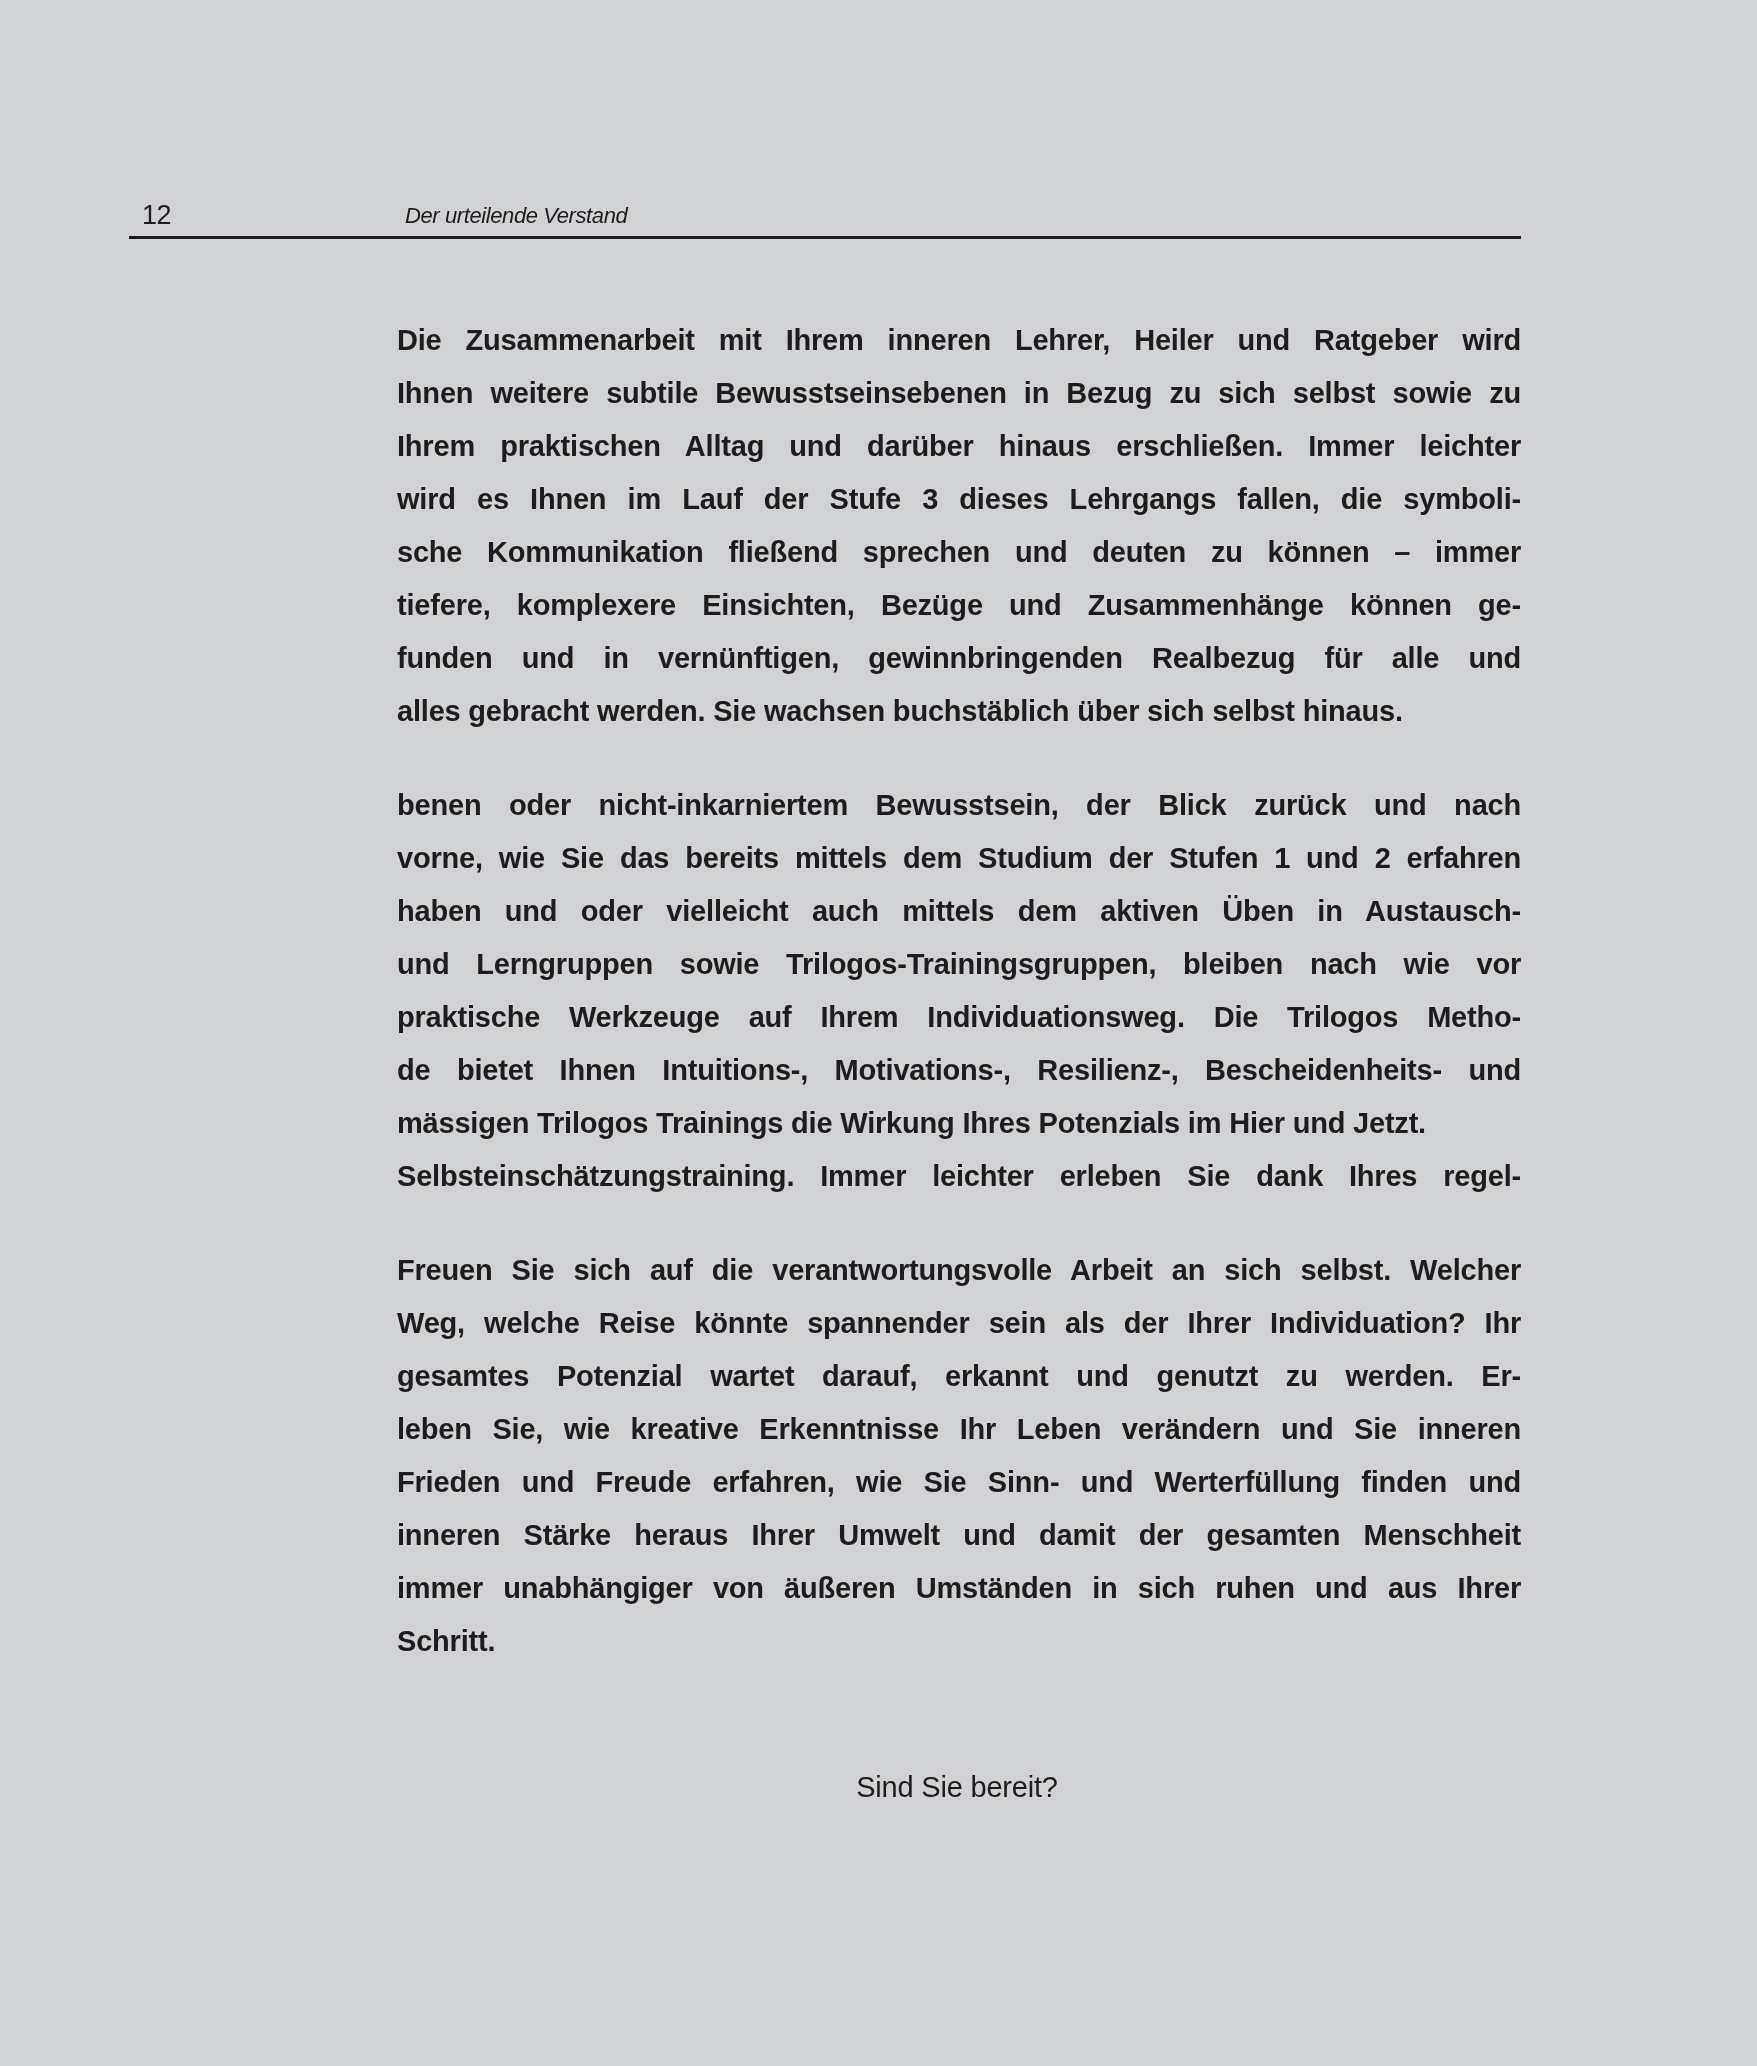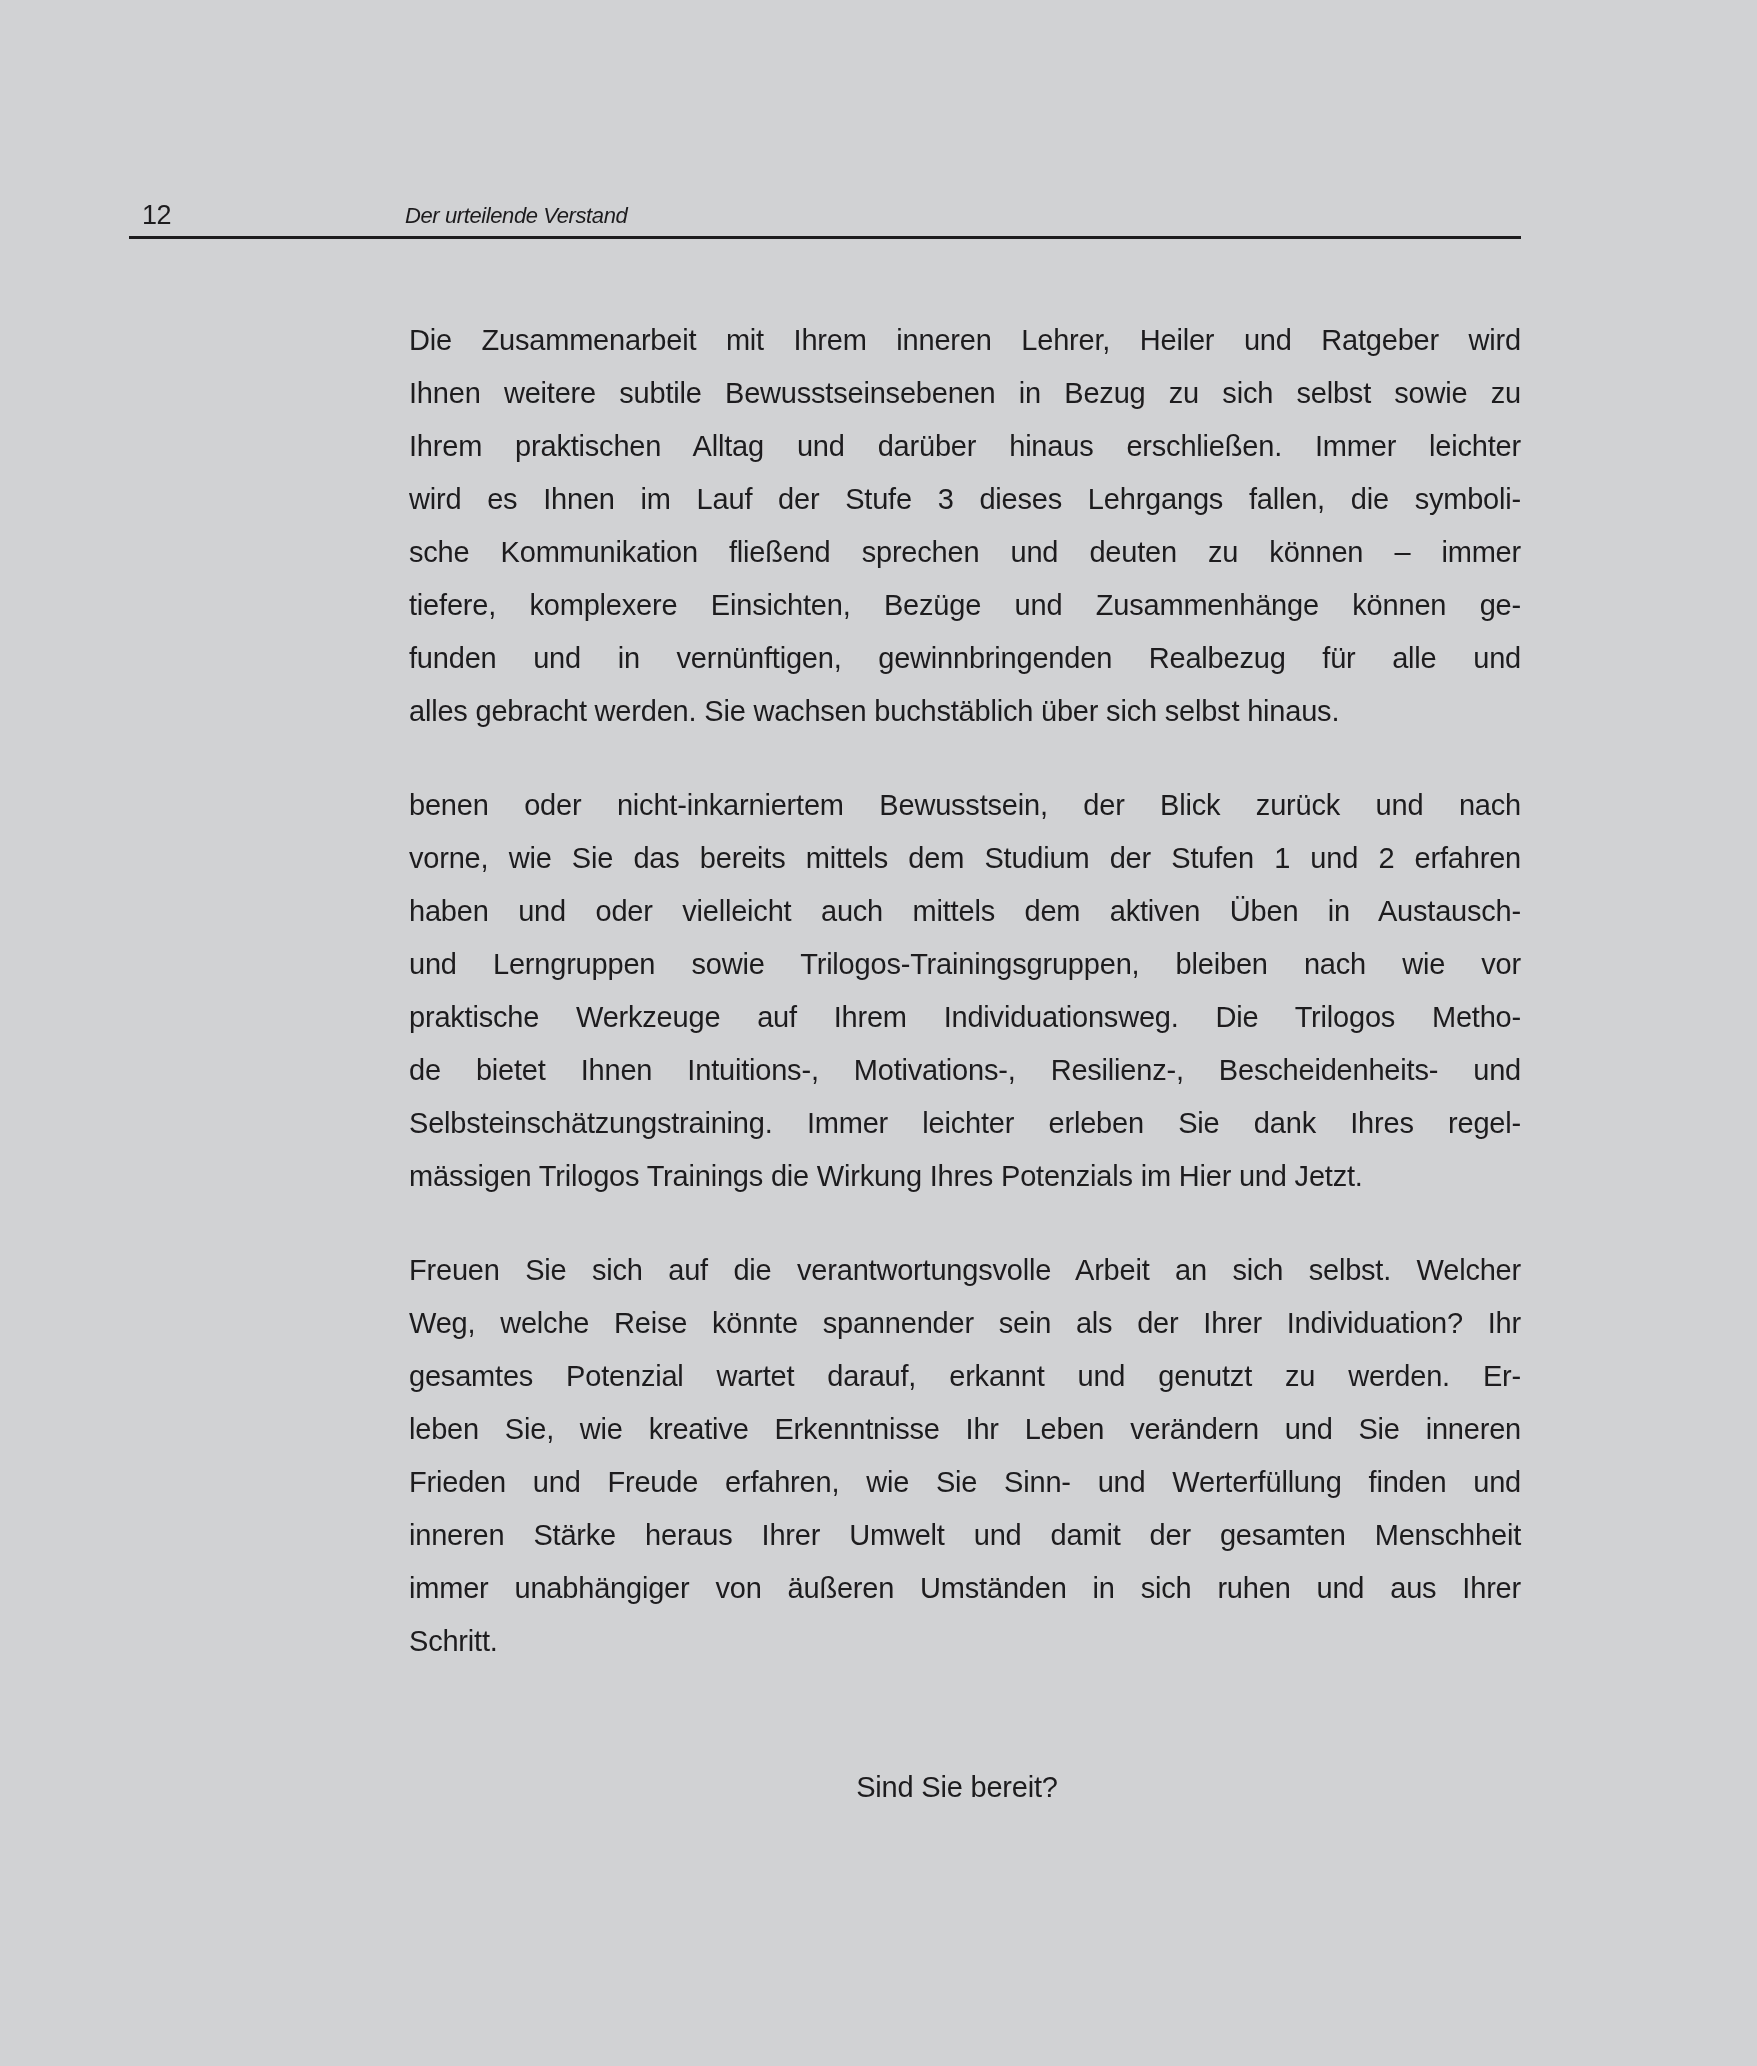--- a/index.html
+++ b/index.html
@@ -50,21 +50,22 @@
   .body-text {
     position: absolute;
     left: 393px;
     top: 314px;
     width: 1128px;
     font-size: 29px;
     line-height: 53px;
     letter-spacing: -0.2px;
   }
   .paragraph {
-    margin: 0 0 41px 16px;
+    margin: 0 0 41px 4px;
+    font-weight: bold;
   }
   .pline {
     text-align: justify;
     text-align-last: justify;
     white-space: nowrap;
   }
   .pline.end {
     text-align-last: left;
     white-space: normal;
   }
@@ -96,22 +97,22 @@
     <div class="pline end">alles gebracht werden. Sie wachsen buchstäblich über sich selbst hinaus.</div>
   </div>
 
   <div class="paragraph">
     <div class="pline">benen oder nicht-inkarniertem Bewusstsein, der Blick zurück und nach</div>
     <div class="pline">vorne, wie Sie das bereits mittels dem Studium der Stufen 1 und 2 erfahren</div>
     <div class="pline">haben und oder vielleicht auch mittels dem aktiven Üben in Austausch-</div>
     <div class="pline">und Lerngruppen sowie Trilogos-Trainingsgruppen, bleiben nach wie vor</div>
     <div class="pline">praktische Werkzeuge auf Ihrem Individuationsweg. Die Trilogos Metho-</div>
     <div class="pline">de bietet Ihnen Intuitions-, Motivations-, Resilienz-, Bescheidenheits- und</div>
+    <div class="pline end">mässigen Trilogos Trainings die Wirkung Ihres Potenzials im Hier und Jetzt.</div>
     <div class="pline">Selbsteinschätzungstraining. Immer leichter erleben Sie dank Ihres regel-</div>
-    <div class="pline end">mässigen Trilogos Trainings die Wirkung Ihres Potenzials im Hier und Jetzt.</div>
   </div>
 
   <div class="paragraph">
     <div class="pline">Freuen Sie sich auf die verantwortungsvolle Arbeit an sich selbst. Welcher</div>
     <div class="pline">Weg, welche Reise könnte spannender sein als der Ihrer Individuation? Ihr</div>
     <div class="pline">gesamtes Potenzial wartet darauf, erkannt und genutzt zu werden. Er-</div>
     <div class="pline">leben Sie, wie kreative Erkenntnisse Ihr Leben verändern und Sie inneren</div>
     <div class="pline">Frieden und Freude erfahren, wie Sie Sinn- und Werterfüllung finden und</div>
     <div class="pline">inneren Stärke heraus Ihrer Umwelt und damit der gesamten Menschheit</div>
     <div class="pline">immer unabhängiger von äußeren Umständen in sich ruhen und aus Ihrer</div>

